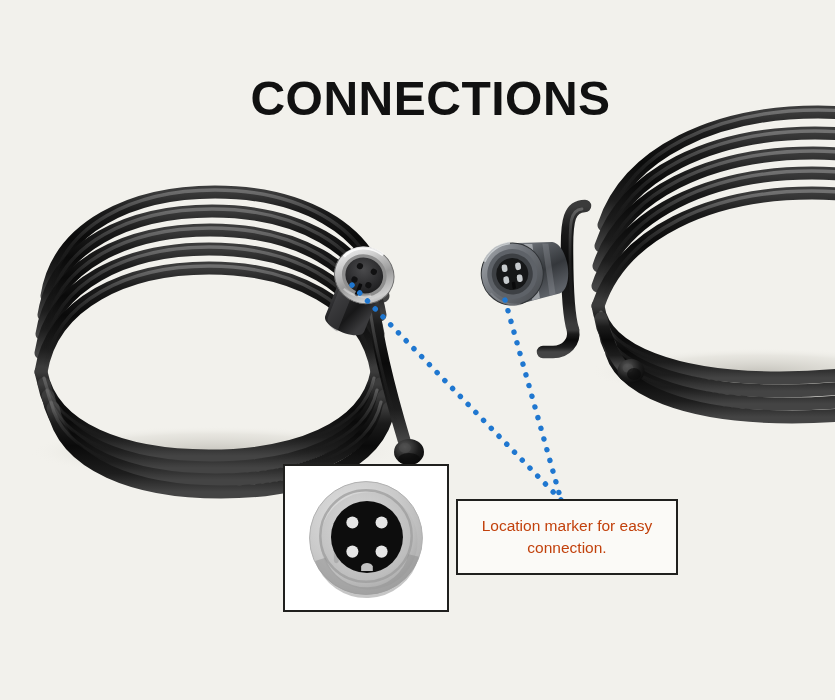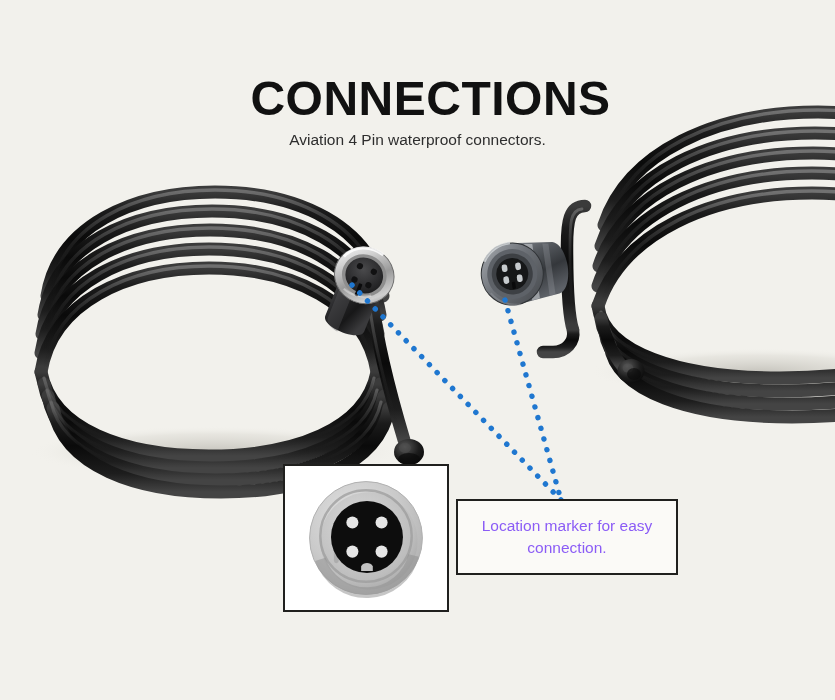--- a/index.html
+++ b/index.html
@@ -89,21 +89,21 @@
     border: 2.5px solid #20201e;
     box-sizing: border-box;
     display: flex;
     align-items: center;
     justify-content: center;
     padding: 4px 14px;
   }
   .callout-text {
     font-family: "Liberation Sans", sans-serif;
     font-size: 15.5px;
-    color: #8b5cf6;
+    color: #c2410c;
     text-align: center;
     line-height: 1.45;
   }
 </style>
 </head>
 <body>
 
 <div id="stage">
 
   <svg class="art" viewBox="0 0 835 700" xmlns="http://www.w3.org/2000/svg">
@@ -308,21 +308,20 @@
       </g>
 
       <g>
         <line x1="352" y1="285" x2="561" y2="500" stroke="#1f77d0" stroke-width="5.4" stroke-linecap="round" stroke-dasharray="0.1 11"></line>
         <line x1="505" y1="300" x2="561" y2="500" stroke="#1f77d0" stroke-width="5.4" stroke-linecap="round" stroke-dasharray="0.1 11"></line>
       </g>
     </g>
   </svg>
 
   <h1 class="title">CONNECTIONS</h1>
-  <p class="subtitle">Aviation 4 Pin waterproof connectors.</p>
 
   <div class="inset-box">
     <svg class="inset-svg" viewBox="0 0 166 148" xmlns="http://www.w3.org/2000/svg">
       <defs>
         <radialGradient id="insetOuter" cx="0.38" cy="0.32" r="0.82">
           <stop offset="0%" stop-color="#e2e2e2"></stop>
           <stop offset="55%" stop-color="#c9c9c9"></stop>
           <stop offset="100%" stop-color="#a9a9a9"></stop>
         </radialGradient>
         <radialGradient id="insetMid" cx="0.4" cy="0.34" r="0.8">

